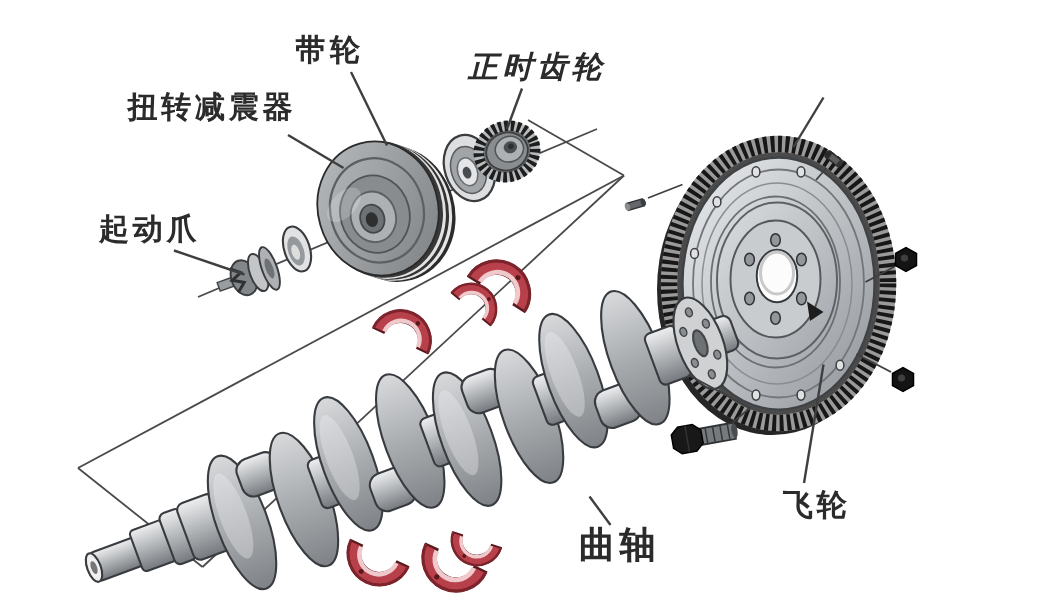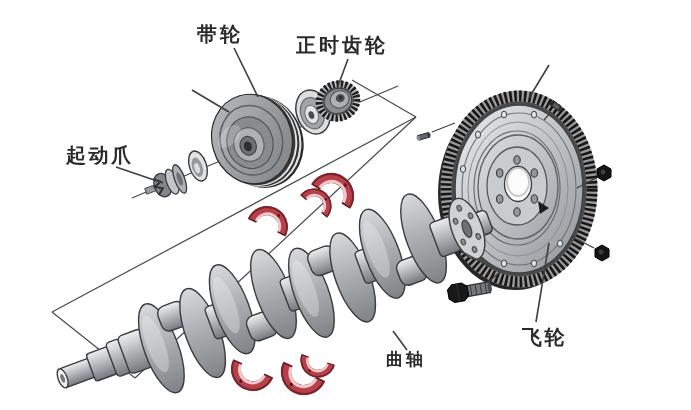--- a/index.html
+++ b/index.html
@@ -237,19 +237,20 @@
     <line x1="192" y1="90" x2="229" y2="112"></line>
     <line x1="234" y1="48" x2="258" y2="97"></line>
     <line x1="348" y1="59" x2="338" y2="86"></line>
     <line x1="549" y1="65" x2="529" y2="98"></line>
     <line x1="116" y1="167" x2="163" y2="183"></line>
     <line x1="393" y1="331" x2="407" y2="350"></line>
     <line x1="536" y1="322" x2="549" y2="243"></line>
   </g>
 </svg>
 
+<div class="lbl" style="left:85px;top:61px;letter-spacing:2.5px;">扭转减震器</div>
 <div class="lbl" style="left:197px;top:23px;letter-spacing:3px;">带轮</div>
-<div class="lbl" style="left:296px;top:34px;letter-spacing:3px;">正时齿轮</div>
-<div class="lbl" style="left:66px;top:144px;letter-spacing:2.5px;">起动爪</div>
-<div class="lbl" style="left:386px;top:351px;letter-spacing:3px;font-size:17px;">曲轴</div>
+<div class="lbl" style="left:312px;top:34px;letter-spacing:3px;font-style:italic;">正时齿轮</div>
+<div class="lbl" style="left:66px;top:144px;letter-spacing:2.5px;font-family:Liberation Mono, monospace;">起动爪</div>
+<div class="lbl" style="left:386px;top:351px;letter-spacing:3px;font-size:24px;">曲轴</div>
 <div class="lbl" style="left:507px;top:326px;letter-spacing:2.5px;margin-left:15px;">飞轮</div>
 
 </div>
 
 </body></html>

